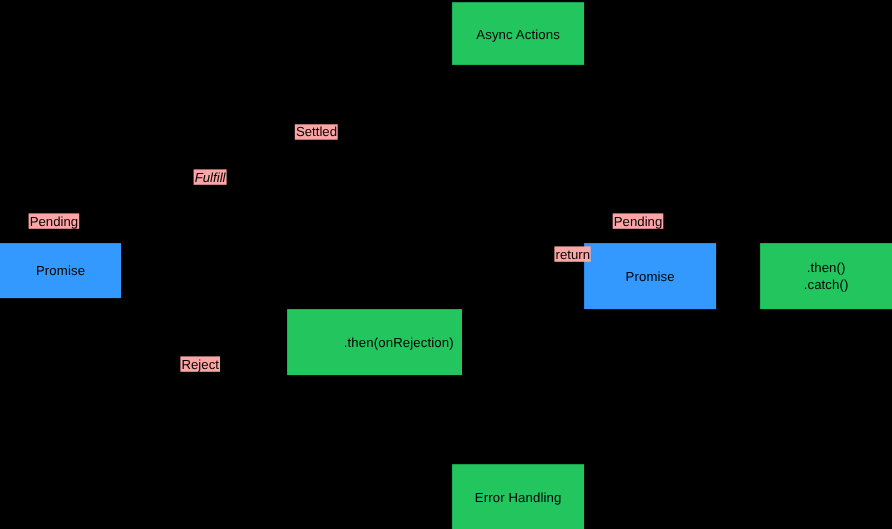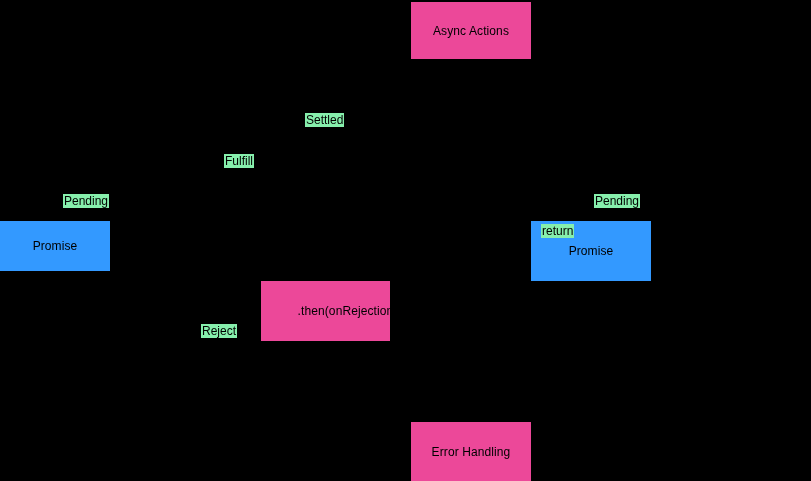--- a/index.html
+++ b/index.html
@@ -22,33 +22,32 @@
     display: flex;
     flex-direction: column;
     align-items: center;
     justify-content: center;
     text-align: center;
     font-size: 12px;
     line-height: 16px;
     color: #000000;
     letter-spacing: 0.1px;
   }
-  .node.orange { background: #ec4899; }
+  .node.orange { background: #22c55e; }
   .node.blue   { background: #3399FF; font-weight: normal; }
   .node .line { display: block; white-space: nowrap; }
 
   .edge-label {
     position: absolute;
-    background: #86efac;
+    background: #fca5a5;
     color: #000000;
     font-size: 12px;
     line-height: 14px;
     padding: 0 1px;
     white-space: nowrap;
-    margin-left: 37px;
   }
 
   svg.links {
     position: absolute;
     left: 0;
     top: 0;
     width: 811px;
     height: 481px;
     pointer-events: none;
   }
@@ -62,33 +61,37 @@
 
   <div class="node orange" style="left: 411px; top: 2px; width: 120px; height: 57px;">
     <span class="line">Async Actions</span>
   </div>
 
   <div class="node blue" style="left: 0px; top: 221px; width: 110px; height: 50px;">
     <span class="line">Promise</span>
   </div>
 
 
-  <div class="node orange" style="left: 261px; top: 281px; width: 129px; height: 60px; padding-left: 44px;">
+  <div class="node orange" style="left: 261px; top: 281px; width: 159px; height: 60px; padding-left: 44px;">
     <span class="line">.then(onRejection)</span>
   </div>
 
   <div class="node blue" style="left: 531px; top: 221px; width: 120px; height: 60px;">
     <span class="line">Promise</span>
   </div>
 
+  <div class="node orange" style="left: 691px; top: 221px; width: 120px; height: 60px;">
+    <span class="line">.then()</span>
+    <span class="line">.catch()</span>
+  </div>
 
   <div class="node orange" style="left: 411px; top: 422px; width: 120px; height: 59px;">
     <span class="line">Error Handling</span>
   </div>
 
   <div class="edge-label" style="left: 268px; top: 113px;">Settled</div>
-  <div class="edge-label" style="left: 187px; top: 154px;">Fulfill</div>
+  <div class="edge-label" style="left: 176px; top: 154px; font-style: italic;">Fulfill</div>
   <div class="edge-label" style="left: 26px; top: 194px;">Pending</div>
   <div class="edge-label" style="left: 557px; top: 194px;">Pending</div>
   <div class="edge-label" style="left: 504px; top: 224px;">return</div>
   <div class="edge-label" style="left: 164px; top: 324px;">Reject</div>
 
 </div>
 
 </body></html>

